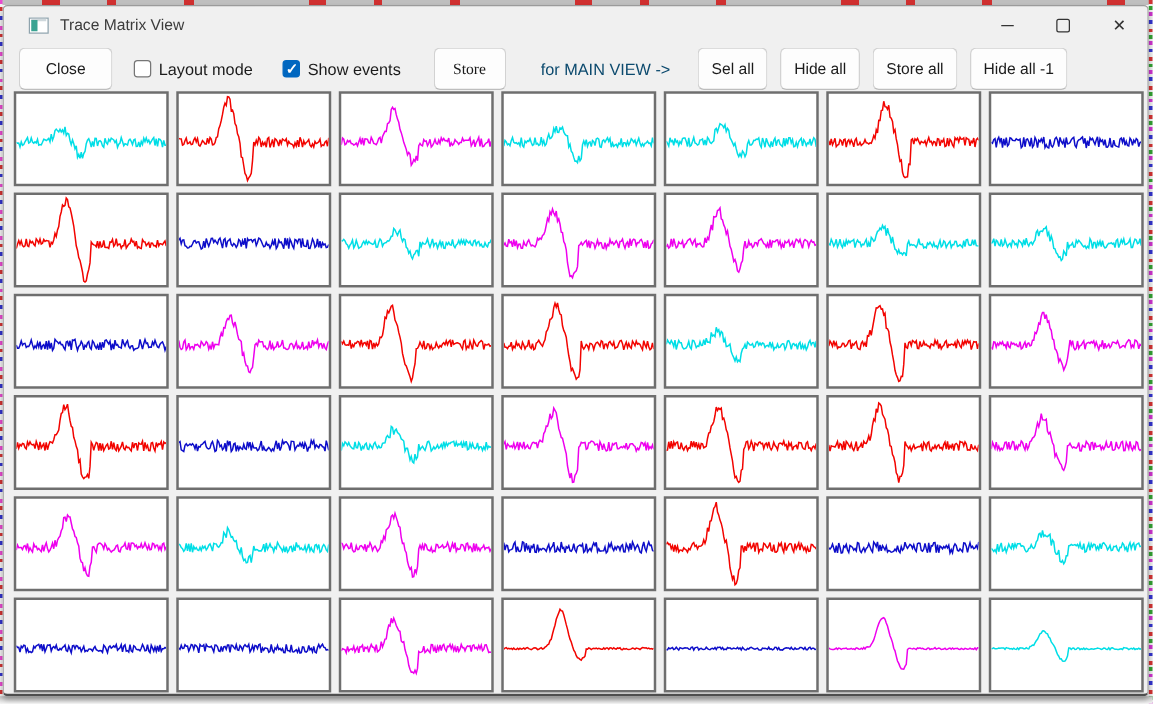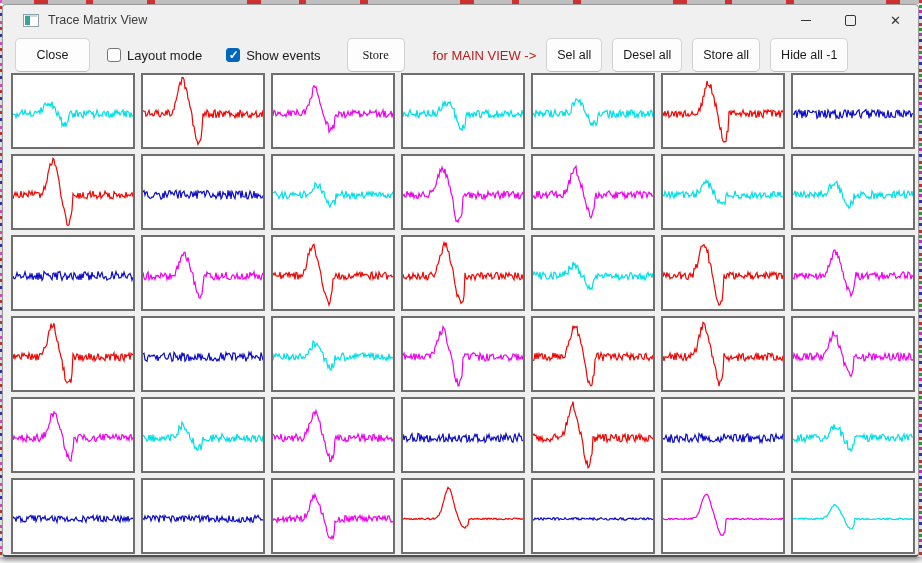--- a/index.html
+++ b/index.html
@@ -42,29 +42,29 @@
   .x-glyph{font-size:13px;color:#333;line-height:1;}
 
   .toolbar{display:flex;align-items:center;margin-top:8px;height:24px;}
   .btn{
     height:34px;background:#fdfdfd;border:1px solid #d2d2d2;border-bottom-color:#bdbdbd;
     border-radius:5px;padding:0 10px;font-size:12.5px;color:#1b1b1b;
     font-family:"Liberation Sans",sans-serif;cursor:default;
   }
   .btn-close{min-width:75px;margin-left:12px;}
   .btn-store{min-width:58px;margin-left:26px;font-family:Liberation Serif, serif;}
-  .btn-sel{margin-left:10px;}
+  .btn-sel{margin-left:22px;}
   .btn-gap{margin-left:10px;}
   .chk{display:flex;align-items:center;font-size:13px;color:#1b1b1b;cursor:default;}
   .chk-layout{margin-left:17px;}
   .chk-events{margin-left:24px;}
   .chk .box{width:14px;height:14px;box-sizing:border-box;border:1px solid #767676;border-radius:3px;background:#fff;margin-right:6px;position:relative;}
   .chk .box.checked{background:#0067C0;border-color:#0067C0;}
   .chk .box.checked::after{content:"\2713";position:absolute;left:1.5px;top:-1px;color:#fff;font-size:12px;line-height:14px;font-weight:bold;}
-  .mainview-label{margin-left:28px;font-size:13px;color:#b91c1c;white-space:pre;text-align:center;}
+  .mainview-label{margin-left:28px;font-size:13px;color:#0c4a6e;white-space:pre;text-align:center;}
 
   .grid{
     display:grid;grid-template-columns:repeat(7,124px);grid-auto-rows:76px;
     column-gap:6px;row-gap:5px;margin:6px 0 0 8px;
   }
   .cell{border:2px solid #6e6e6e;background:#fff;box-sizing:border-box;overflow:hidden;}
   .cell svg{display:block;width:120px;height:72px;}
 </style>
 </head>
 <body>
@@ -106,21 +106,21 @@
     <label class="chk chk-events">
       <span class="box checked"></span>
       <span>Show events</span>
     </label>
 
     <button class="btn btn-store">Store</button>
 
     <span class="mainview-label">for MAIN VIEW -&gt;</span>
 
     <button class="btn btn-sel">Sel all</button>
-    <button class="btn btn-gap">Desel all</button>
+    <button class="btn btn-gap">Hide all</button>
     <button class="btn btn-gap">Store all</button>
     <button class="btn btn-gap">Hide all -1</button>
   </div>
 
   <div class="grid">
       <div class="cell">
         <svg viewBox="0 0 120 72">
           <path d="M0,38.9 L1,39.5 L2,39.4 L3,42.6 L4,38.5 L5,41.3 L6,40.6 L7,38.4 L8,36.8 L9,35.1 L10,39.5 L11,38.9 L12,35.3 L13,38.6 L14,39.5 L15,38.5 L16,39.3 L17,36.4 L18,41.2 L19,40.7 L20,40.9 L21,38.8 L22,36.4 L23,36.8 L24,37.5 L25,36.7 L26,35.7 L27,38.4 L28,32.3 L29,37.1 L30,34.4 L31,29.5 L32,28.3 L33,29.5 L34,30.6 L35,28.4 L36,30.6 L37,28.9 L38,31.6 L39,26.5 L40,33.4 L41,31.6 L42,32.2 L43,37.4 L44,40.8 L45,36.9 L46,40.0 L47,44.1 L48,41.6 L49,50.8 L50,48.5 L51,51.7 L52,46.8 L53,51.6 L54,47.9 L55,46.2 L56,39.9 L57,37.1 L58,36.0 L59,38.5 L60,42.6 L61,38.1 L62,42.3 L63,35.7 L64,35.8 L65,41.8 L66,38.0 L67,37.6 L68,38.6 L69,41.7 L70,42.8 L71,35.6 L72,39.1 L73,40.3 L74,36.5 L75,38.1 L76,35.5 L77,36.2 L78,36.9 L79,39.1 L80,37.3 L81,42.8 L82,40.3 L83,39.4 L84,35.1 L85,38.2 L86,41.6 L87,40.0 L88,40.4 L89,41.1 L90,37.3 L91,36.4 L92,38.1 L93,40.7 L94,37.0 L95,36.4 L96,42.2 L97,42.1 L98,38.5 L99,42.7 L100,38.2 L101,40.6 L102,35.6 L103,38.3 L104,35.3 L105,38.6 L106,37.1 L107,39.9 L108,38.2 L109,36.3 L110,35.0 L111,41.4 L112,36.0 L113,42.2 L114,36.2 L115,36.6 L116,37.8 L117,42.6 L118,37.4 L119,41.1 L120,41.1" fill="none" stroke="#00DEE6" stroke-width="1.2"></path>
         </svg>
       </div>

